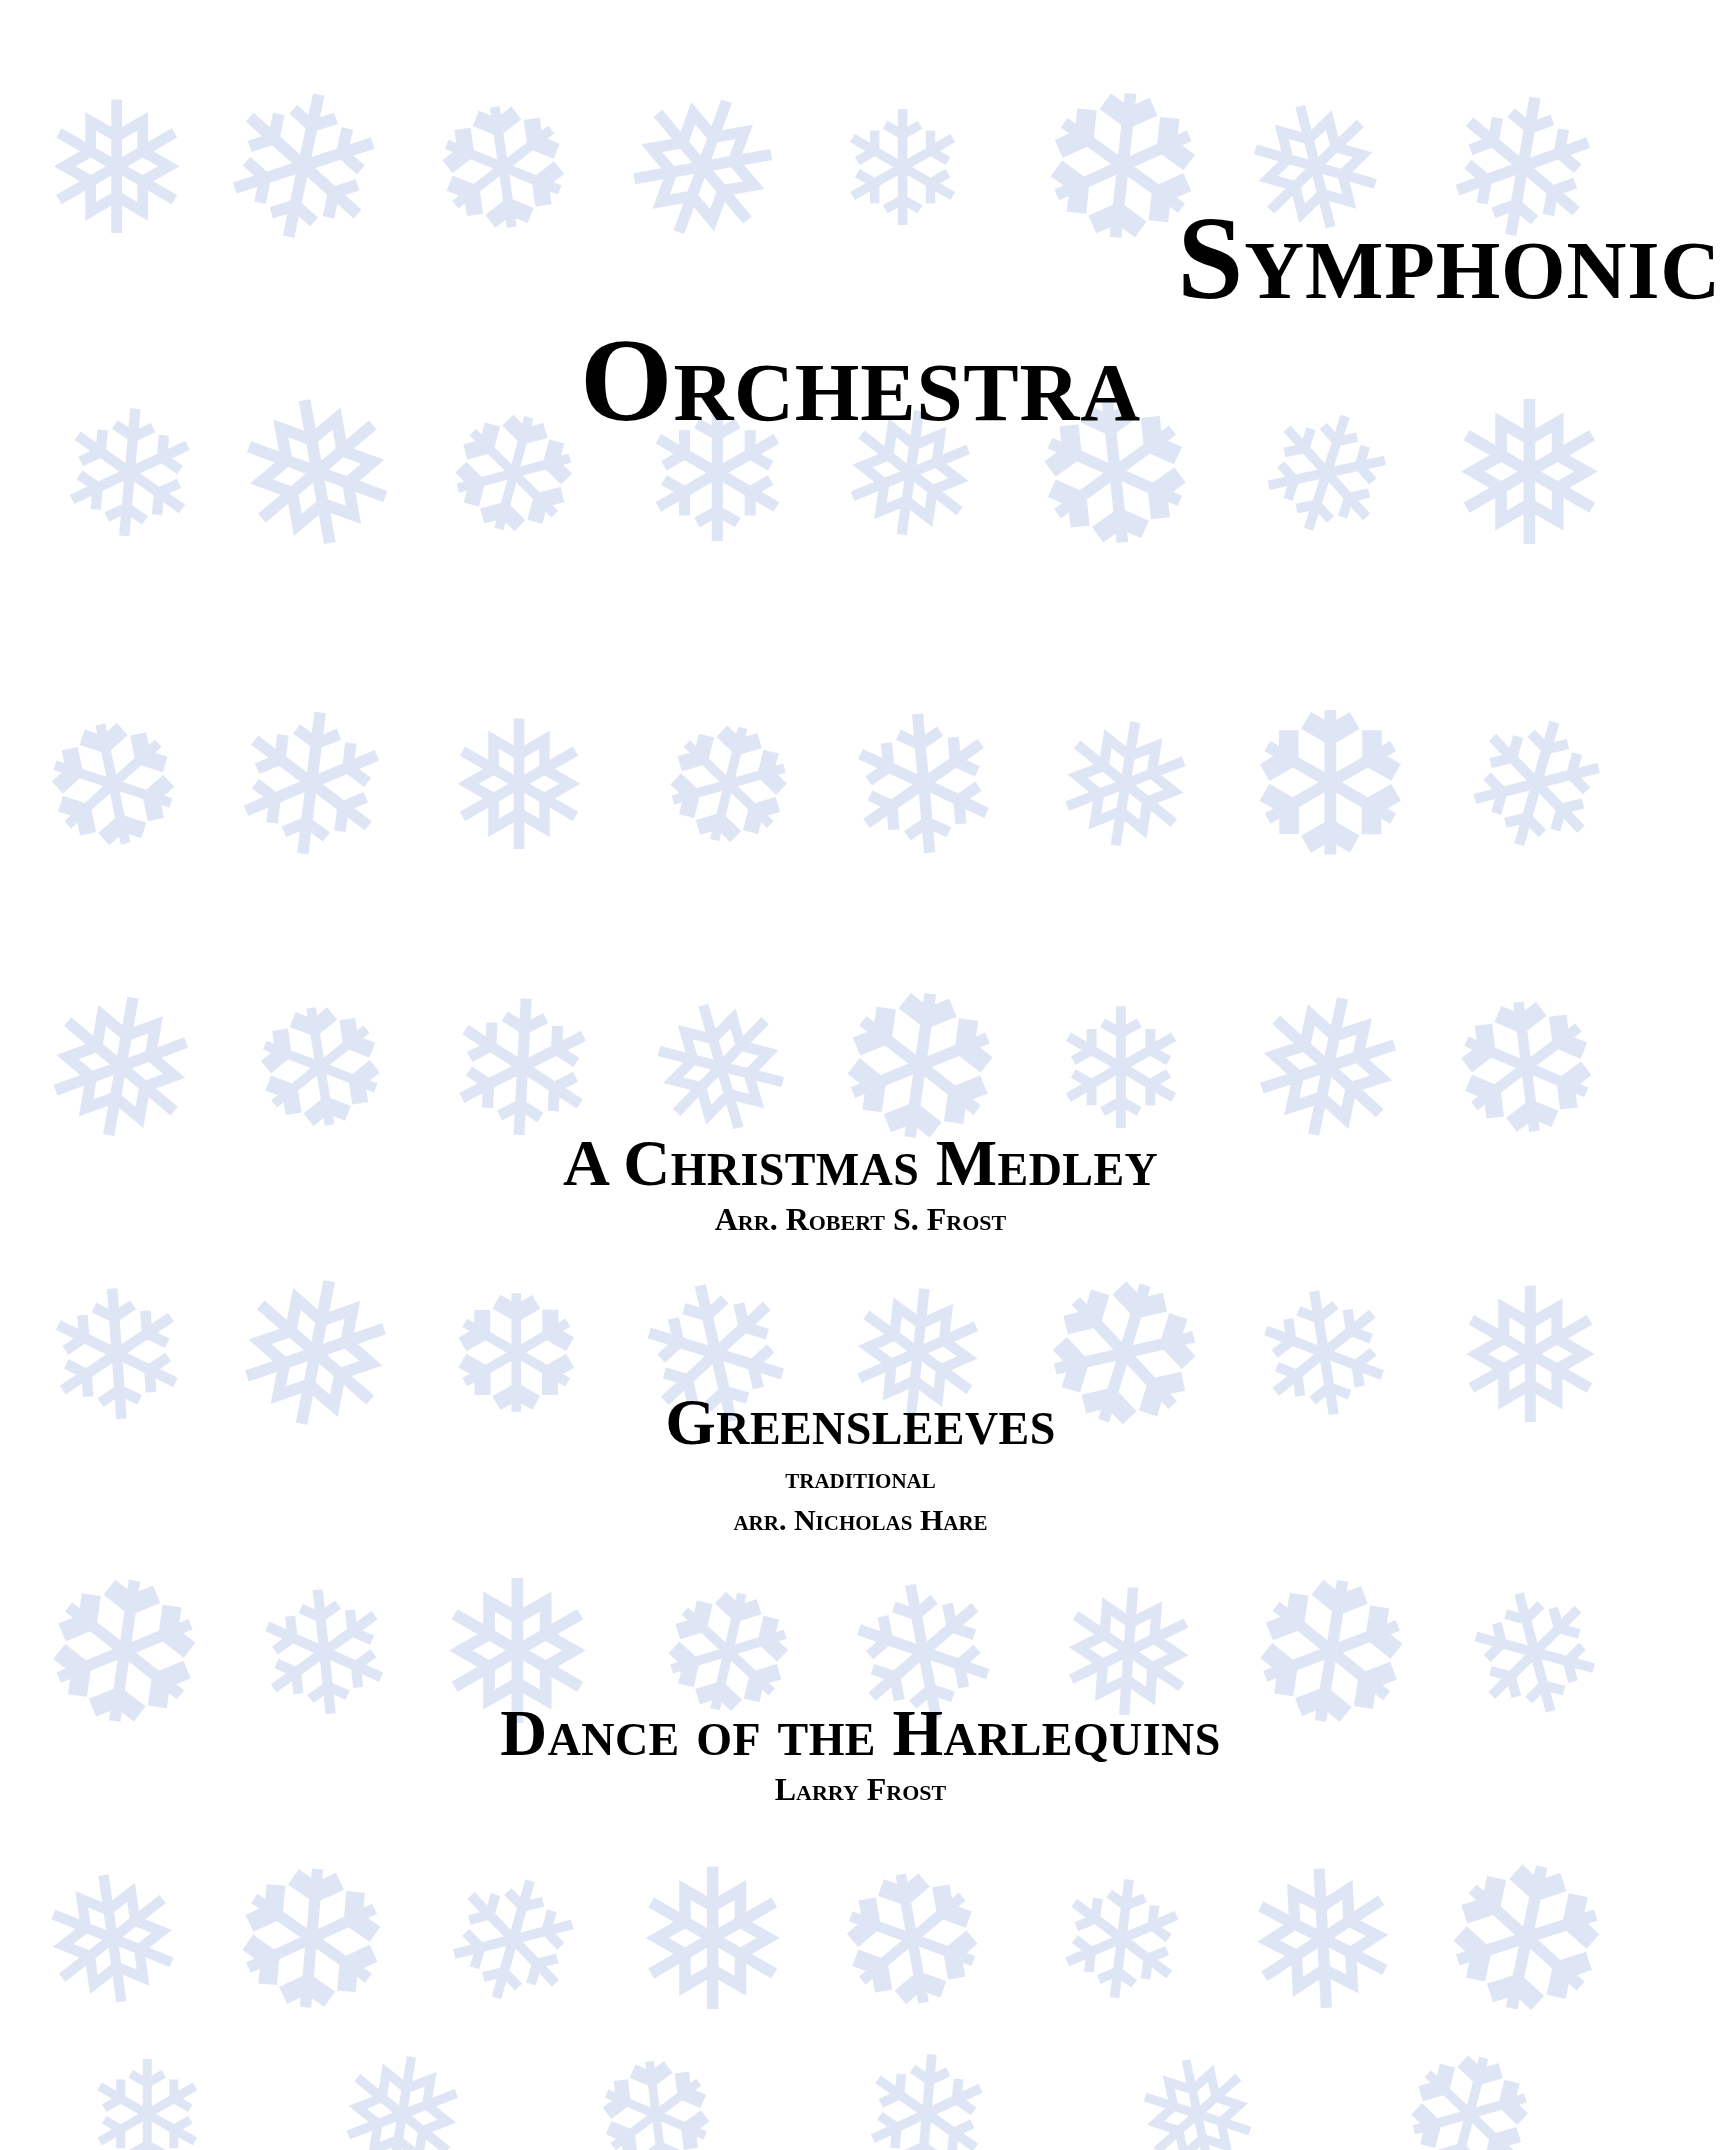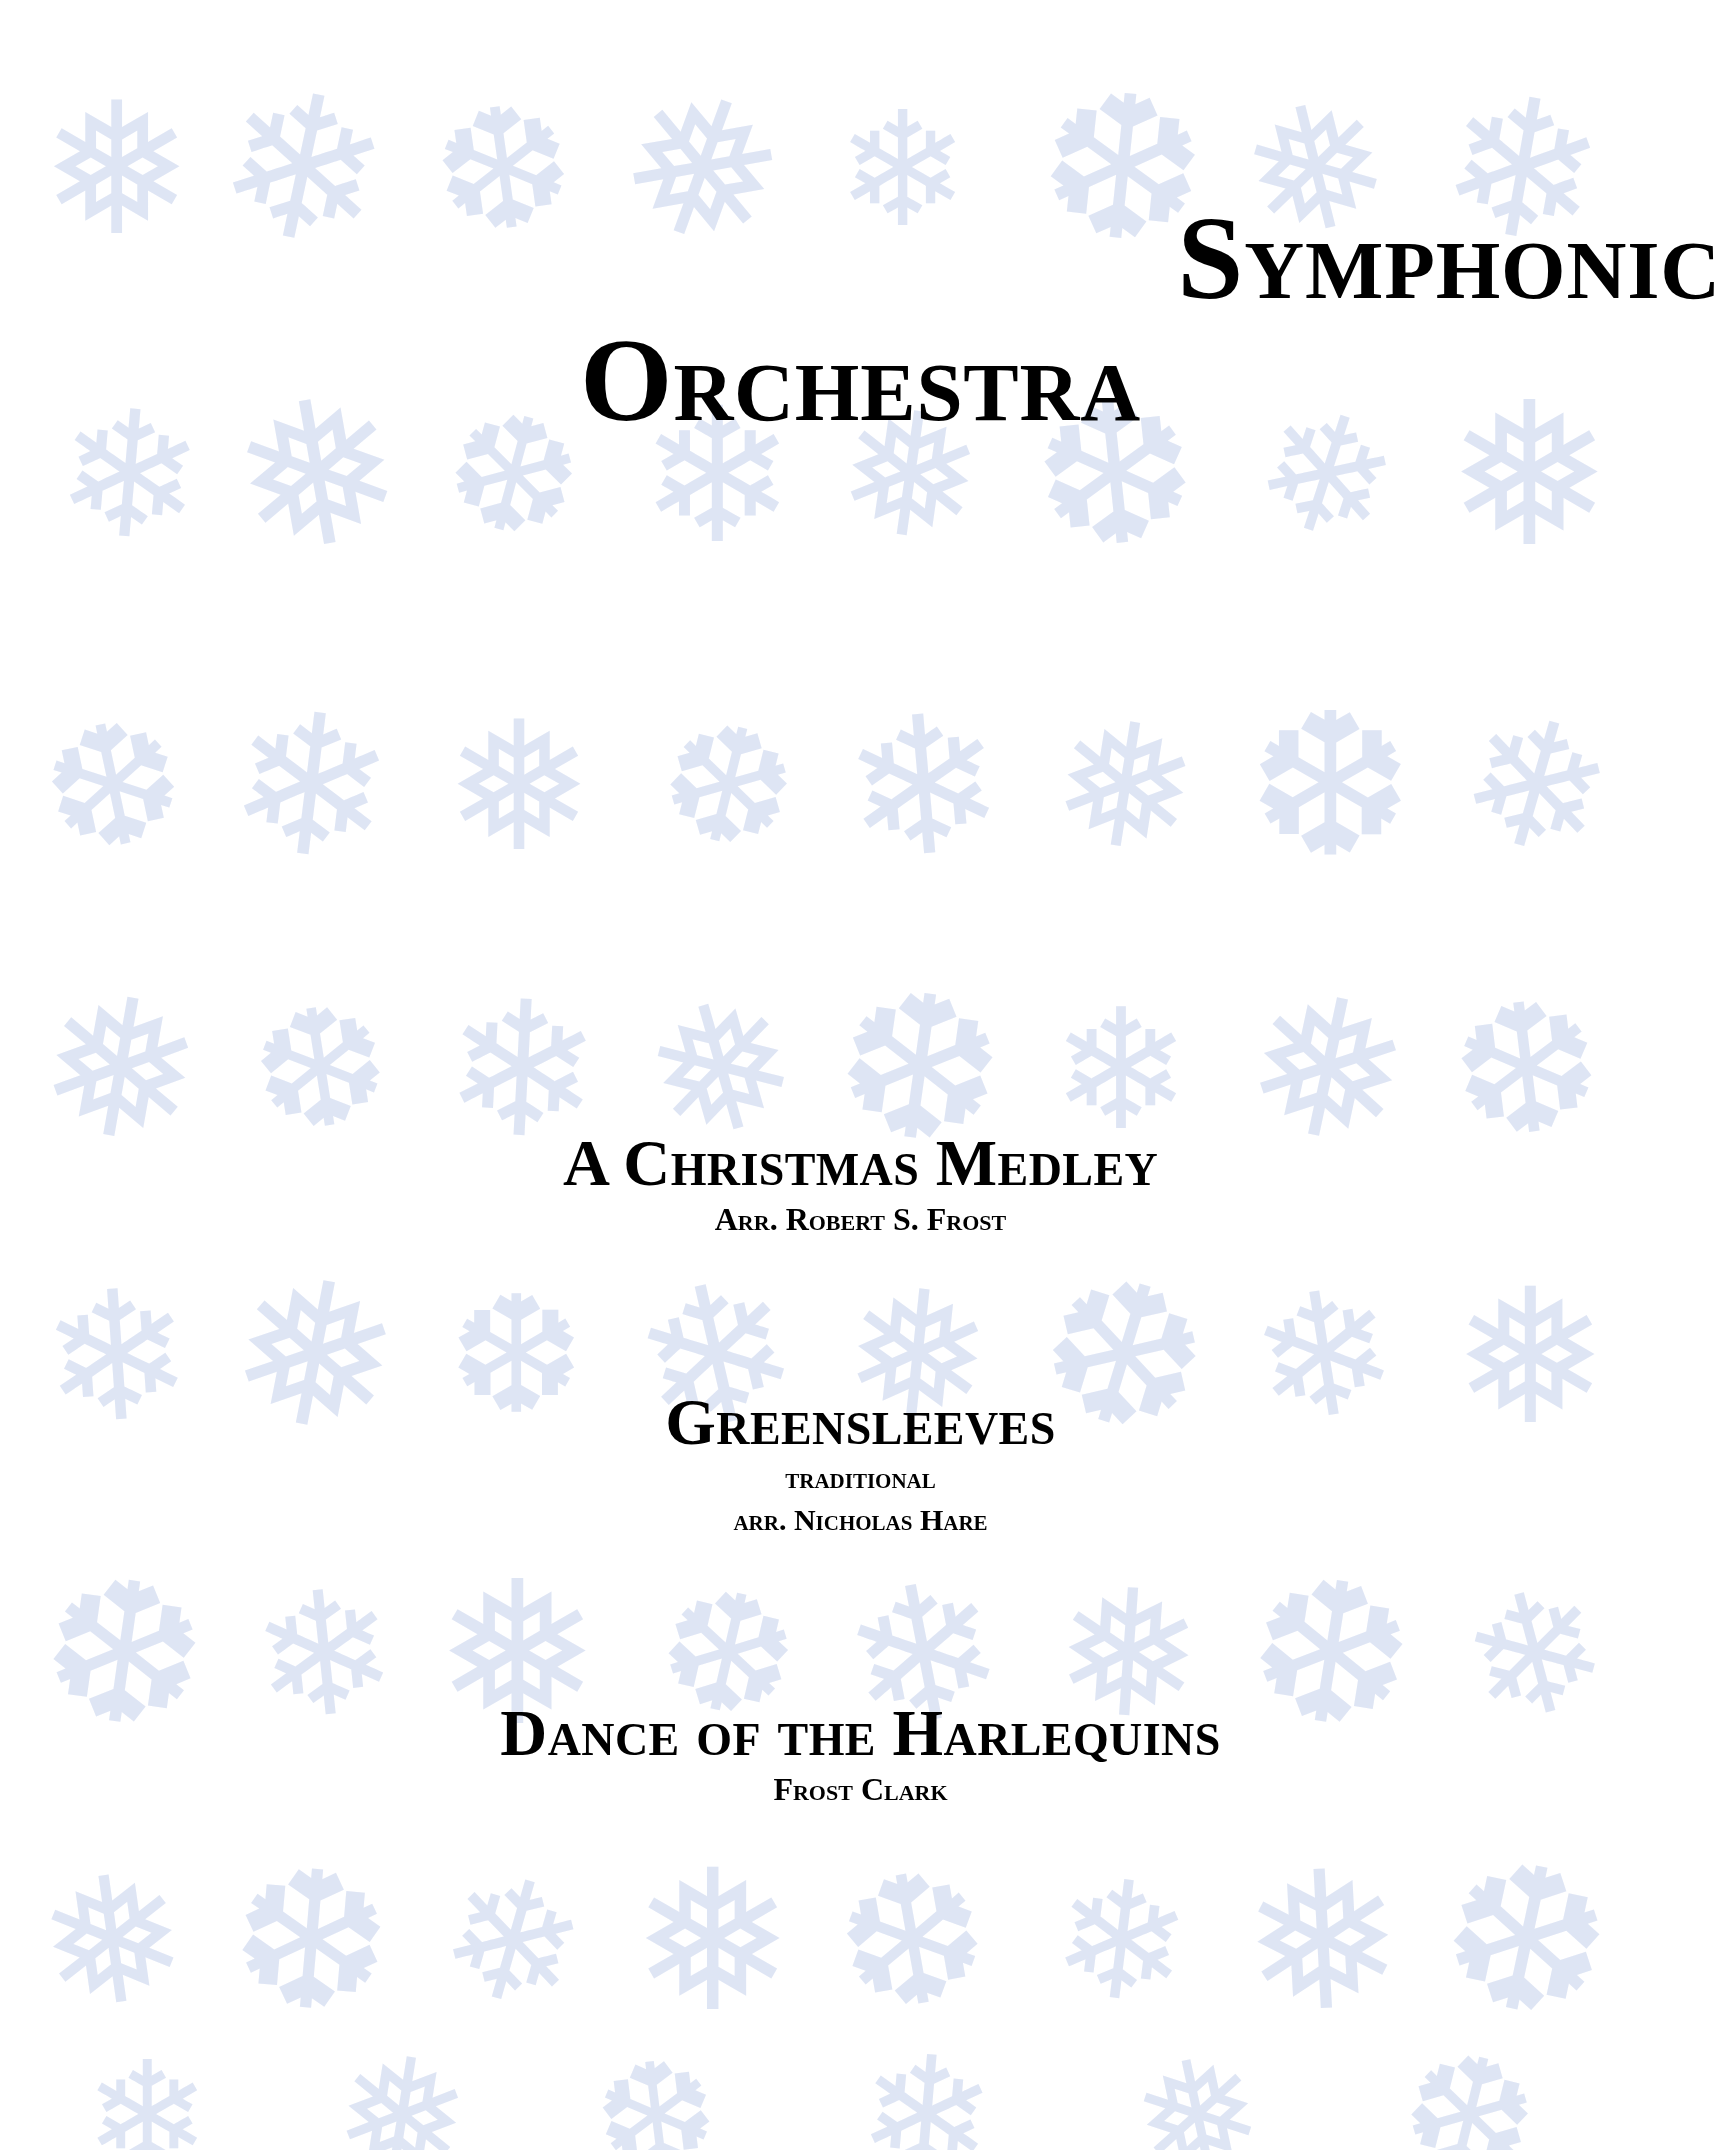--- a/index.html
+++ b/index.html
@@ -172,17 +172,17 @@
   </div>
 
   <div class="piece" style="top: 1390px;">
     <span class="piece-title t-green">Greensleeves</span>
     <span class="piece-credit c-green">traditional</span>
     <span class="piece-credit c-green">arr. Nicholas Hare</span>
   </div>
 
   <div class="piece" style="top: 1701px;">
     <span class="piece-title t-dance">Dance of the Harlequins</span>
-    <span class="piece-credit c-dance">Frost Clark</span>
+    <span class="piece-credit c-dance">Larry Frost</span>
   </div>
 
 </div>
 
 
 </body></html>

